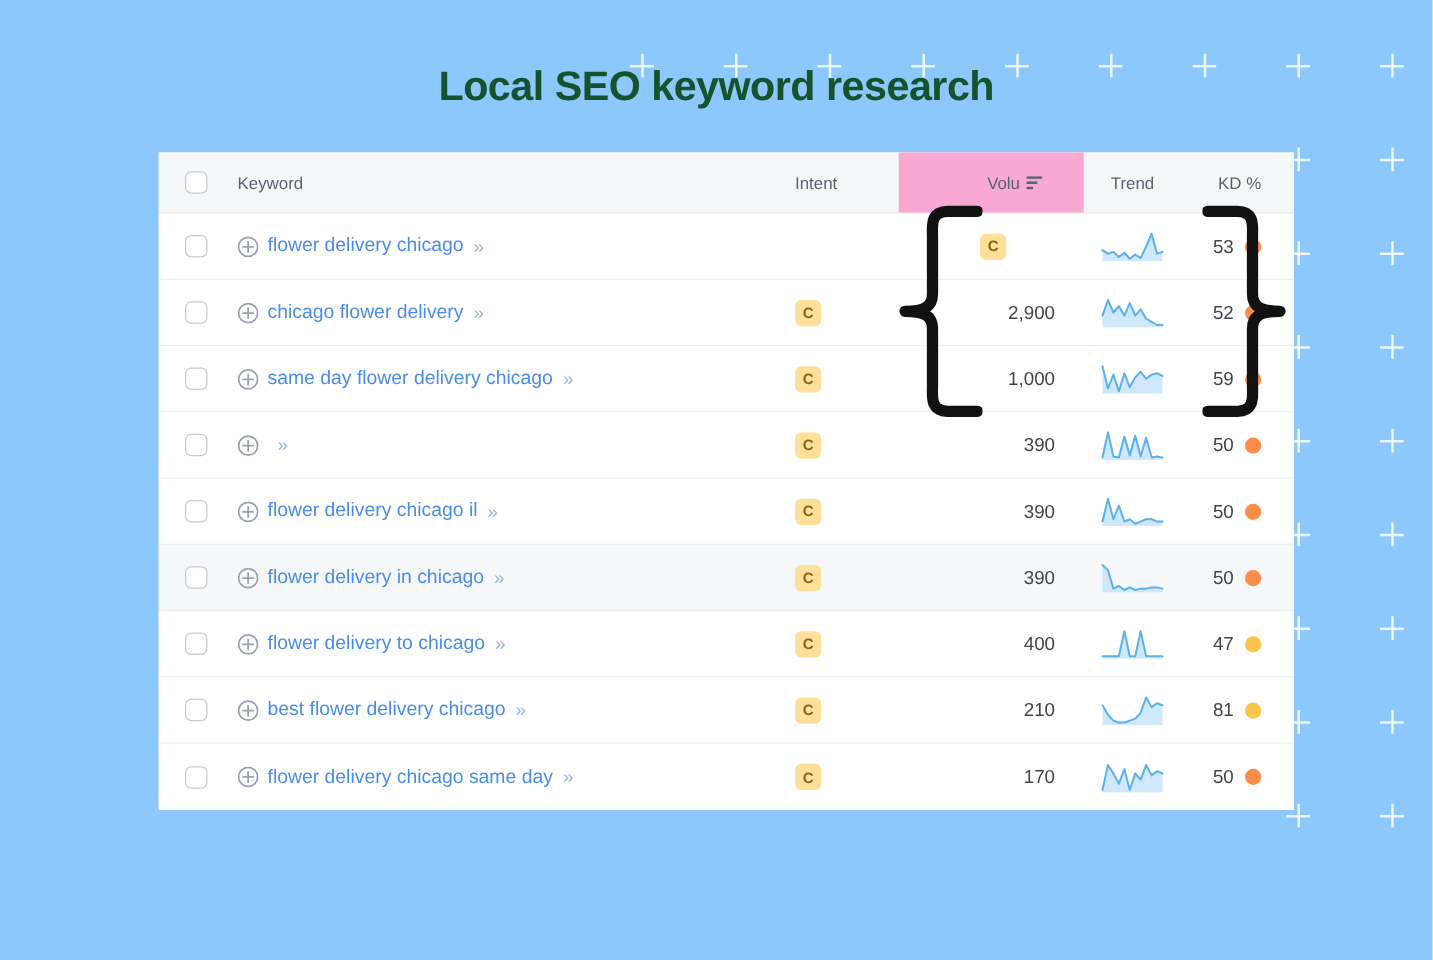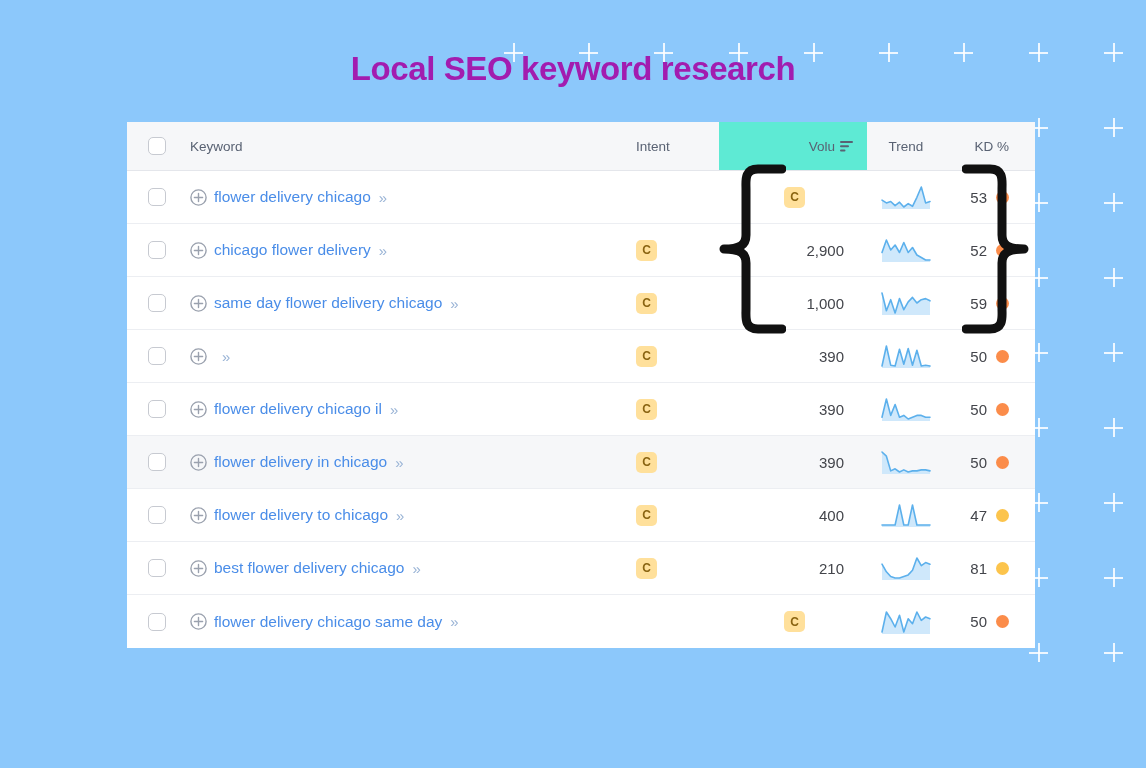--- a/index.html
+++ b/index.html
@@ -46,21 +46,21 @@
   
   #page-title {
     position: absolute;
     top: 50px;
     left: 0;
     width: 1146px;
     text-align: center;
     font-size: 33px;
     font-weight: bold;
     letter-spacing: -0.4px;
-    color: #a21caf;
+    color: #14532d;
     z-index: 2;
   }
 
   
   #keyword-table {
     position: absolute;
     left: 127px;
     top: 122px;
     width: 908px;
     background: #ffffff;
@@ -97,23 +97,23 @@
   
   .trow.header .col-kw,
   .trow.header .col-intent,
   .trow.header .col-vol,
   .trow.header .col-trend,
   .trow.header .col-kd {
     color: #596273;
     font-size: 13.5px;
   }
   .trow.header .col-vol {
-    background: #5eead4;
+    background: #f9a8d4;
     gap: 5px;
-    padding-right: 14px;
+    padding-right: 33px;
   }
   .trow.header .col-kw { padding-left: 3px; }
 
   
   .checkbox {
     width: 18px; height: 18px;
     border: 1.6px solid #c7cad1;
     border-radius: 5px;
     background: #fff;
   }
@@ -457,20 +457,21 @@
           <svg class="add-icon" viewBox="0 0 17 17">
             <circle cx="8.5" cy="8.5" r="7.6" fill="none" stroke="#9aa1ae" stroke-width="1.4"></circle>
             <path d="M8.5 4.4 V12.6 M4.4 8.5 H12.6" stroke="#9aa1ae" stroke-width="1.4" stroke-linecap="round"></path>
           </svg>
           <span class="kw-text">flower delivery chicago same day</span>
           <span class="kw-chevrons">»</span>
         </div>
         <div class="col-intent">
           <span class="intent-badge">C</span>
         </div>
+        <div class="col-vol">170</div>
         <div class="col-trend">
           <svg class="spark" width="52" height="24" viewBox="0 0 52 24">
             <path d="M2.0 22.0 L6.4 2.0 L10.7 8.7 L15.1 17.0 L19.5 5.3 L23.8 22.0 L28.2 8.7 L32.5 13.7 L36.9 2.0 L41.3 10.3 L45.6 7.0 L50.0 8.7 L50.0 24 L2.0 24 Z" fill="#cfe8fb"></path>
             <path d="M2.0 22.0 L6.4 2.0 L10.7 8.7 L15.1 17.0 L19.5 5.3 L23.8 22.0 L28.2 8.7 L32.5 13.7 L36.9 2.0 L41.3 10.3 L45.6 7.0 L50.0 8.7" fill="none" stroke="#5cb0ec" stroke-width="1.6" stroke-linejoin="round" stroke-linecap="round"></path>
           </svg>
         </div>
         <div class="col-kd">
           <span class="kd-value">50</span>
           <span class="kd-dot" style="background: rgb(251, 140, 74);"></span>
         </div>

